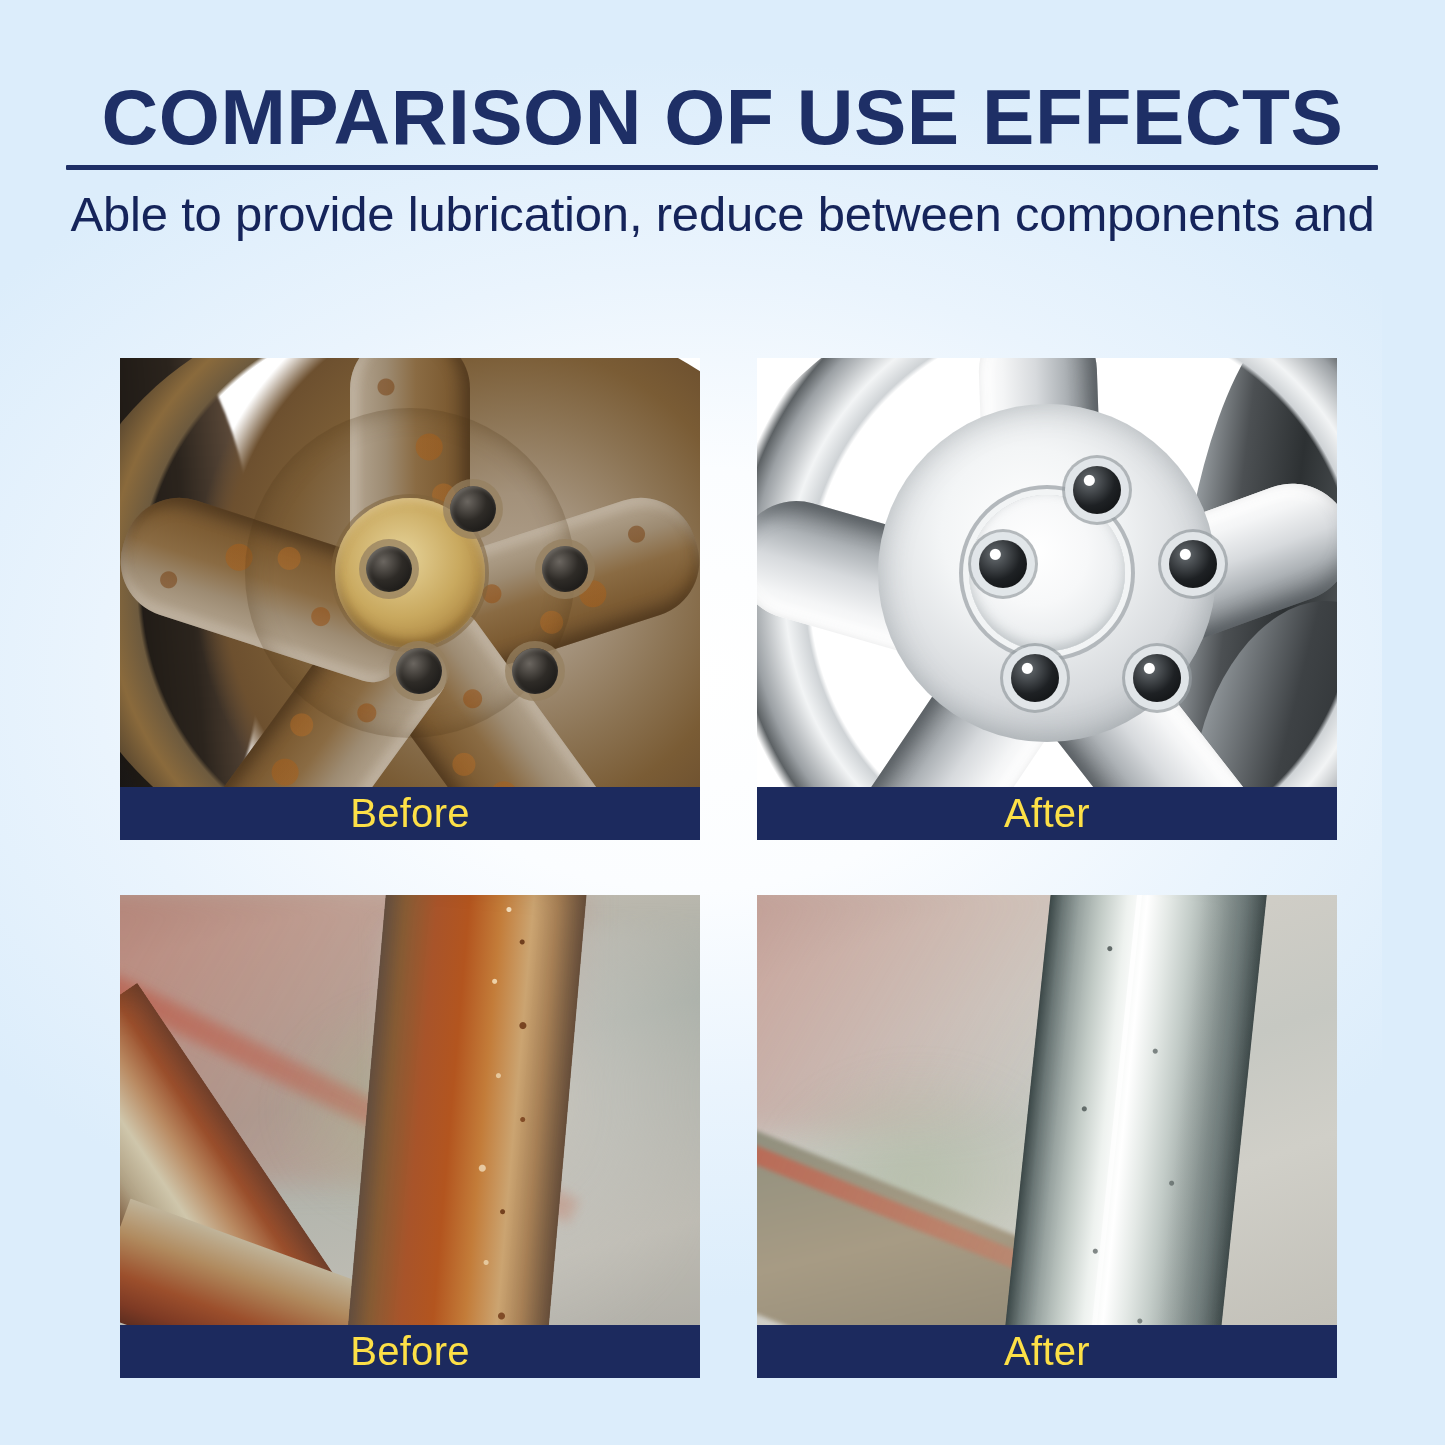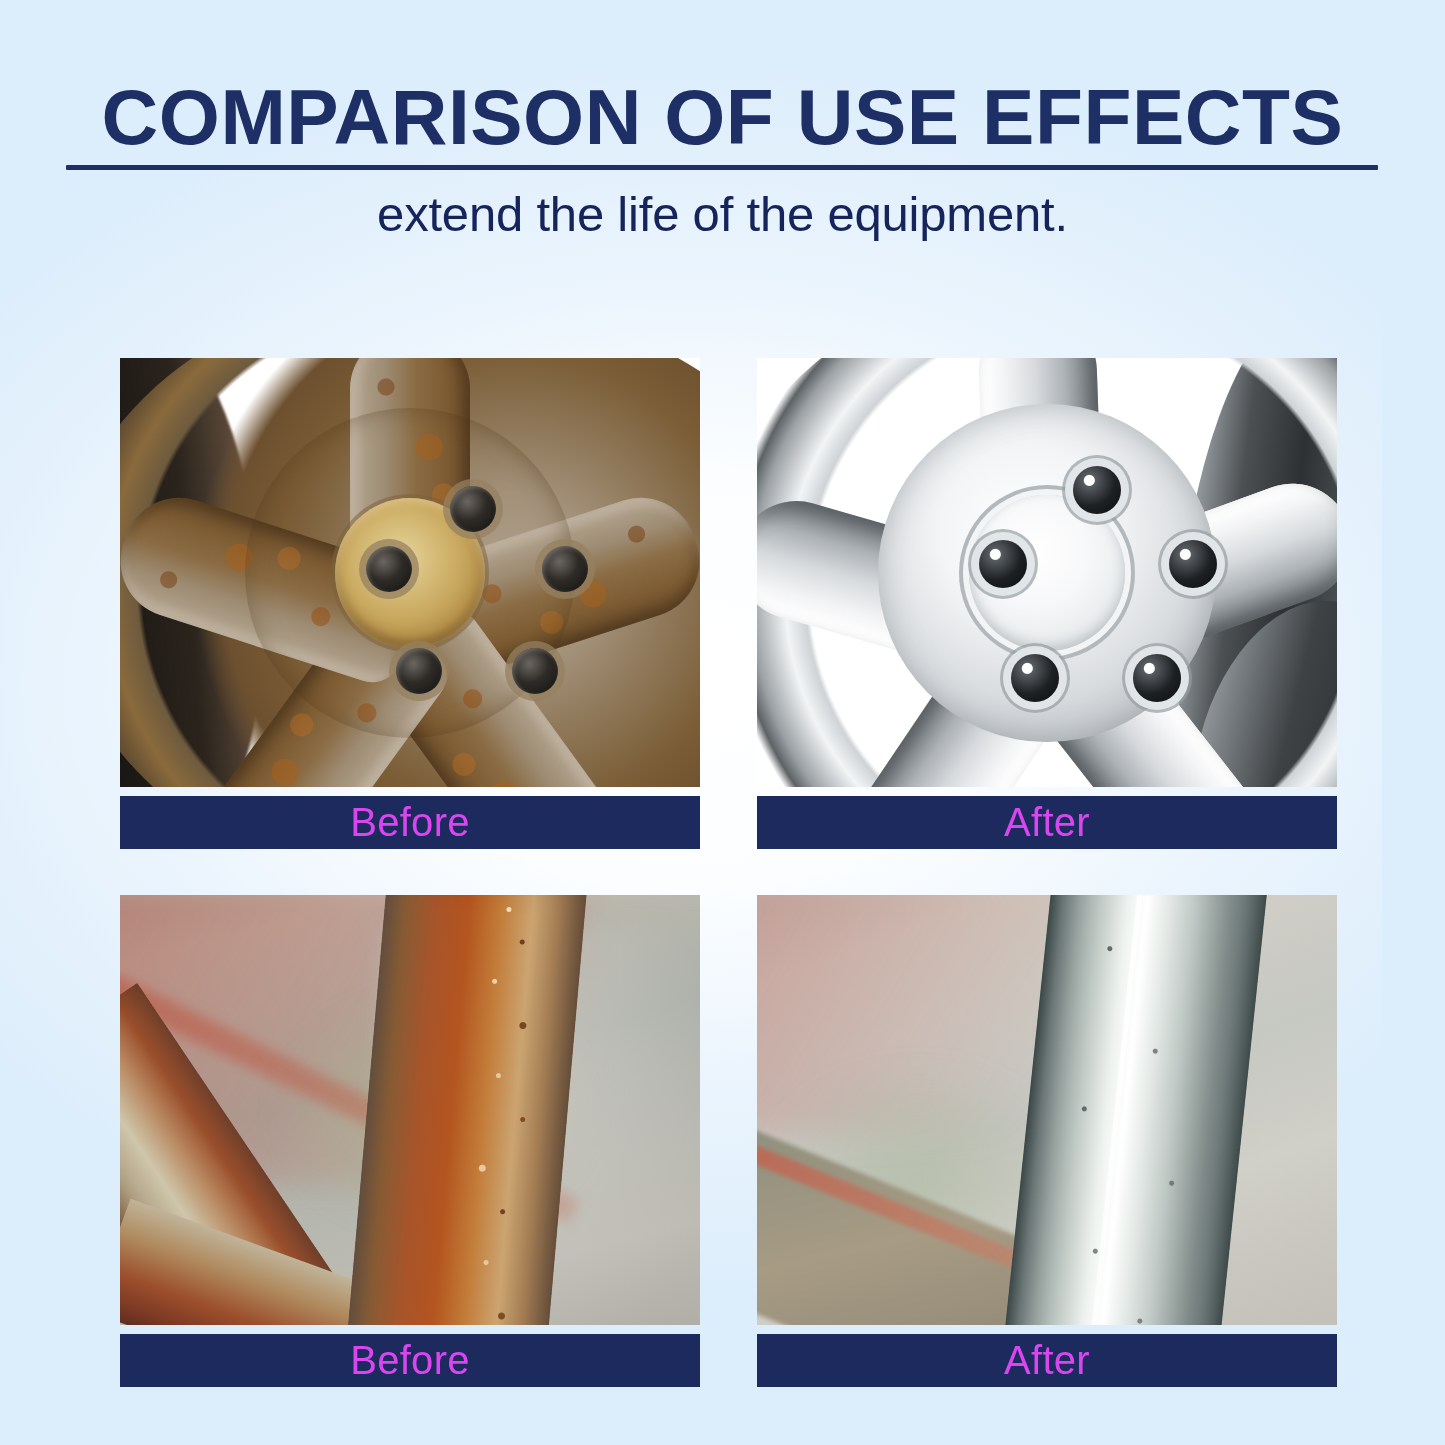--- a/index.html
+++ b/index.html
@@ -52,28 +52,27 @@
   .cell.r1c2{left:757px;top:358px;width:580px;height:482px;}
   .cell.r2c1{left:120px;top:895px;width:580px;height:485px;}
   .cell.r2c2{left:757px;top:895px;width:580px;height:485px;}
 
   .photo{position:relative;width:100%;height:429px;overflow:hidden;background:#fff;}
   .cell.r2c1 .photo,.cell.r2c2 .photo{height:430px;}
 
   .caption{
     position:relative;width:100%;height:53px;
     background:#1c2a5e;
-    color:#d946ef;
+    color:#fde047;
     font-family:"Liberation Sans","DejaVu Sans",sans-serif;
     font-weight:400;
     font-size:40px;
     line-height:53px;
     text-align:center;
     letter-spacing:0.3px;
-    margin-top:9px;
   }
 
   
   .wheel-scene{position:absolute;inset:0;background:#ffffff;}
   .tire{
     position:absolute;left:-90px;top:-40px;width:230px;height:520px;
     background:linear-gradient(90deg,#0c0b0a 0%,#201c19 45%,#3a3029 78%,#584536 100%);
     border-radius:50% / 50%;
     transform:rotate(-6deg);
   }
@@ -295,21 +294,21 @@
 </style>
 </head>
 <body>
 
 <div id="page">
 
   <div class="header">
     <h1 class="title">COMPARISON OF USE EFFECTS</h1>
     <div class="rule"></div>
     <div class="subtitle">
-      <span class="ln">extend the life of the equipment.</span>
+      <span class="ln">Able to provide lubrication, reduce between components and</span>
     </div>
   </div>
 
   <div class="grid">
 
     <div class="cell r1c1">
       <div class="photo">
         <div class="wheel-scene">
           <div class="tire"></div>
           <div class="tire2"></div>

